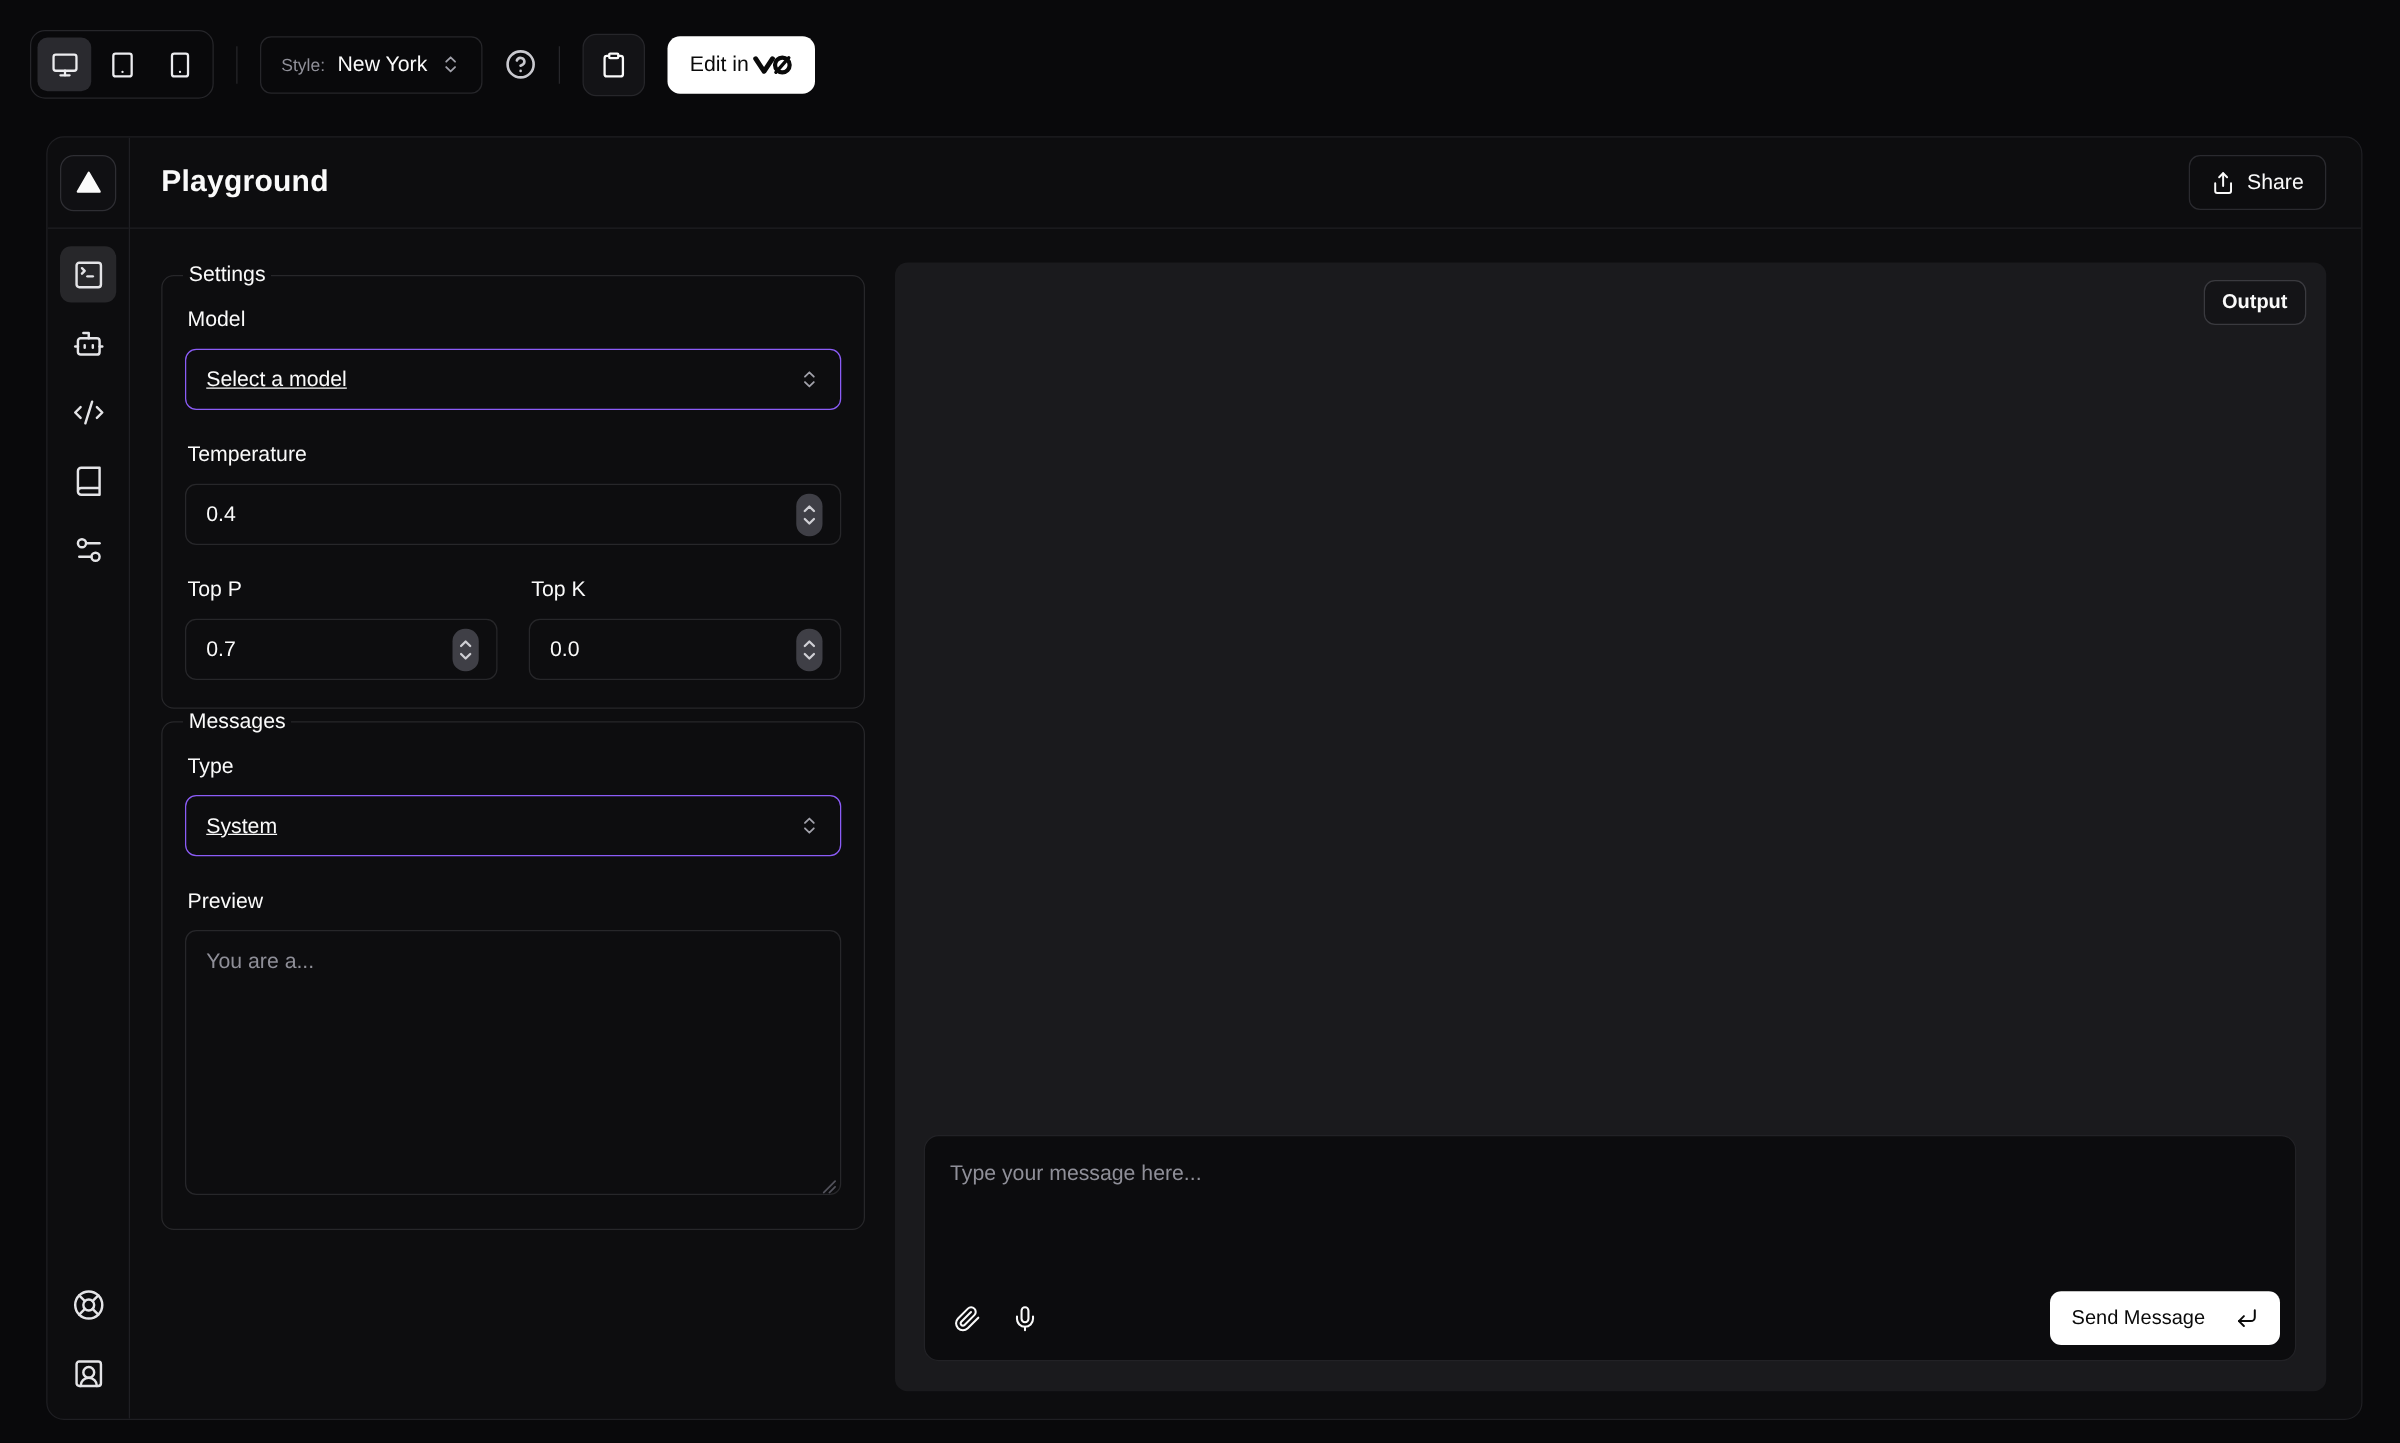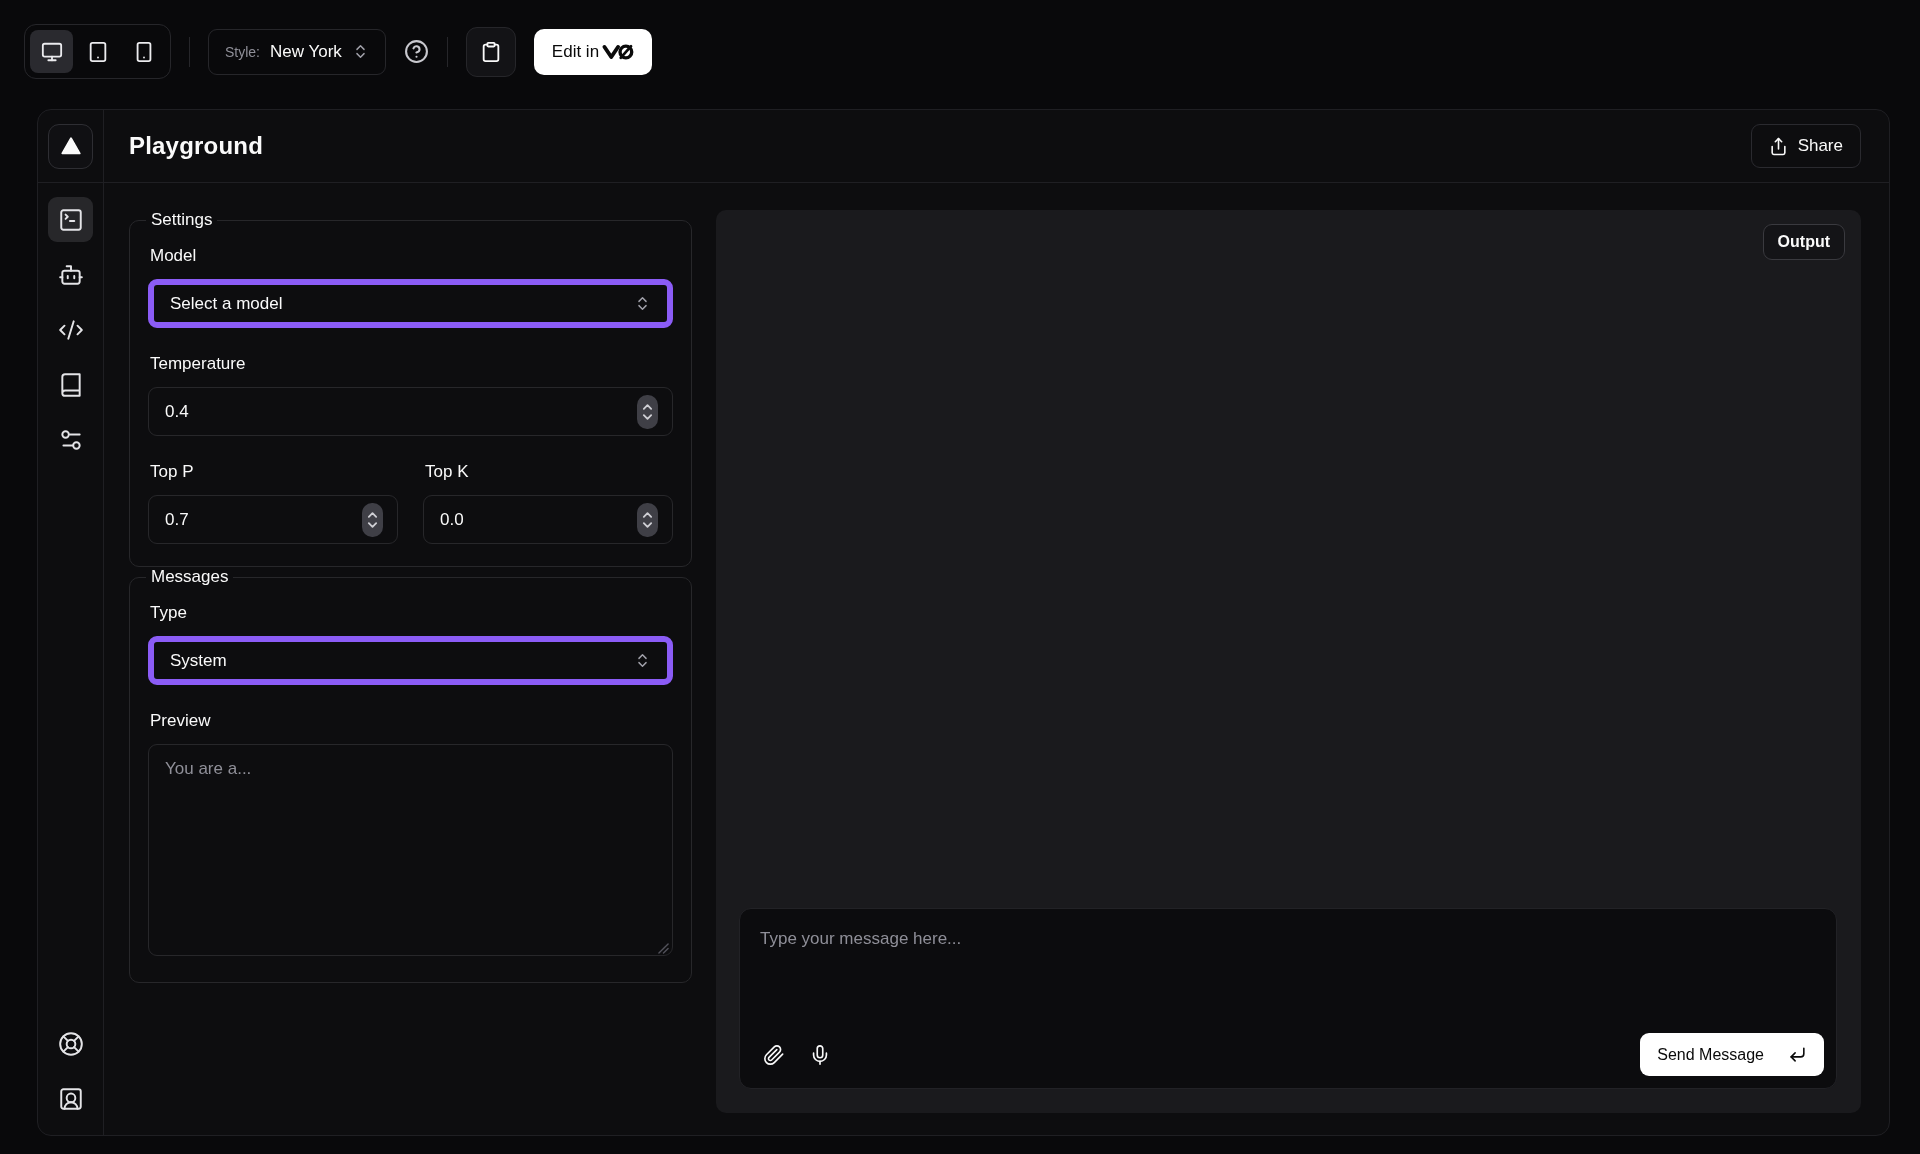--- a/index.html
+++ b/index.html
@@ -50,21 +50,21 @@
   .main-head { height:73px; display:flex; align-items:center; justify-content:space-between; padding:0 28px 0 25px; border-bottom:1px solid #1f1f23; }
   .page-title { font-size:24px; font-weight:700; letter-spacing:0.2px; }
   .share-btn { display:flex; align-items:center; gap:10px; border:1px solid #2a2a2f; background:transparent; color:#fafafa; border-radius:9px; padding:11px 17px; font-size:17px; cursor:pointer; font-family:inherit; }
   .content { flex:1; display:grid; grid-template-columns:563px 1fr; gap:24px; padding:27px 28px 22px 25px; min-height:0; }
 
   
   .form-col { display:flex; flex-direction:column; }
   fieldset { border:1px solid #27272a; border-radius:10px; padding:2px 18px 22px 18px; }
   legend { font-size:17px; font-weight:500; padding:0 5px; margin-left:-2px; color:#fafafa; }
   .f-label { display:block; font-size:17px; font-weight:500; color:#fafafa; margin:18px 0 13px 2px; }
-  .select { height:49px; border:6px solid #8b5cf6; border-radius:9px; display:flex; align-items:center; justify-content:space-between; padding:0 16px; cursor:pointer; background:transparent; }
+  .select { height:49px; border:1px solid #8b5cf6; border-radius:9px; display:flex; align-items:center; justify-content:space-between; padding:0 16px; cursor:pointer; background:transparent;text-decoration:underline; }
   .select-value { font-size:17px; color:#fafafa; }
   .num-field { position:relative; height:49px; border:1px solid #27272a; border-radius:9px; display:flex; align-items:center; padding:0 14px 0 16px; }
   .num-field input { flex:1; background:transparent; border:none; outline:none; color:#fafafa; font-size:17px; font-family:inherit; -moz-appearance:textfield; appearance:textfield; width:100%; }
   .num-field input::-webkit-outer-spin-button, .num-field input::-webkit-inner-spin-button { -webkit-appearance:none; }
   .spinner { width:21px; height:34px; background:#3f3f46; border-radius:10px; display:flex; flex-direction:column; align-items:center; justify-content:center; gap:2px; color:#cfcfd4; flex:0 0 auto; cursor:pointer; }
   .spinner svg { width:11px; height:8px; display:block; }
   .two-col { display:grid; grid-template-columns:1fr 1fr; gap:25px; }
   .ta-wrap { position:relative; }
   textarea.content-ta { width:100%; min-height:212px; background:transparent; border:1px solid #27272a; border-radius:9px; padding:14px 16px; color:#fafafa; font-size:17px; font-family:inherit; resize:none; outline:none; }
   textarea::placeholder { color:#8f8f98; }

